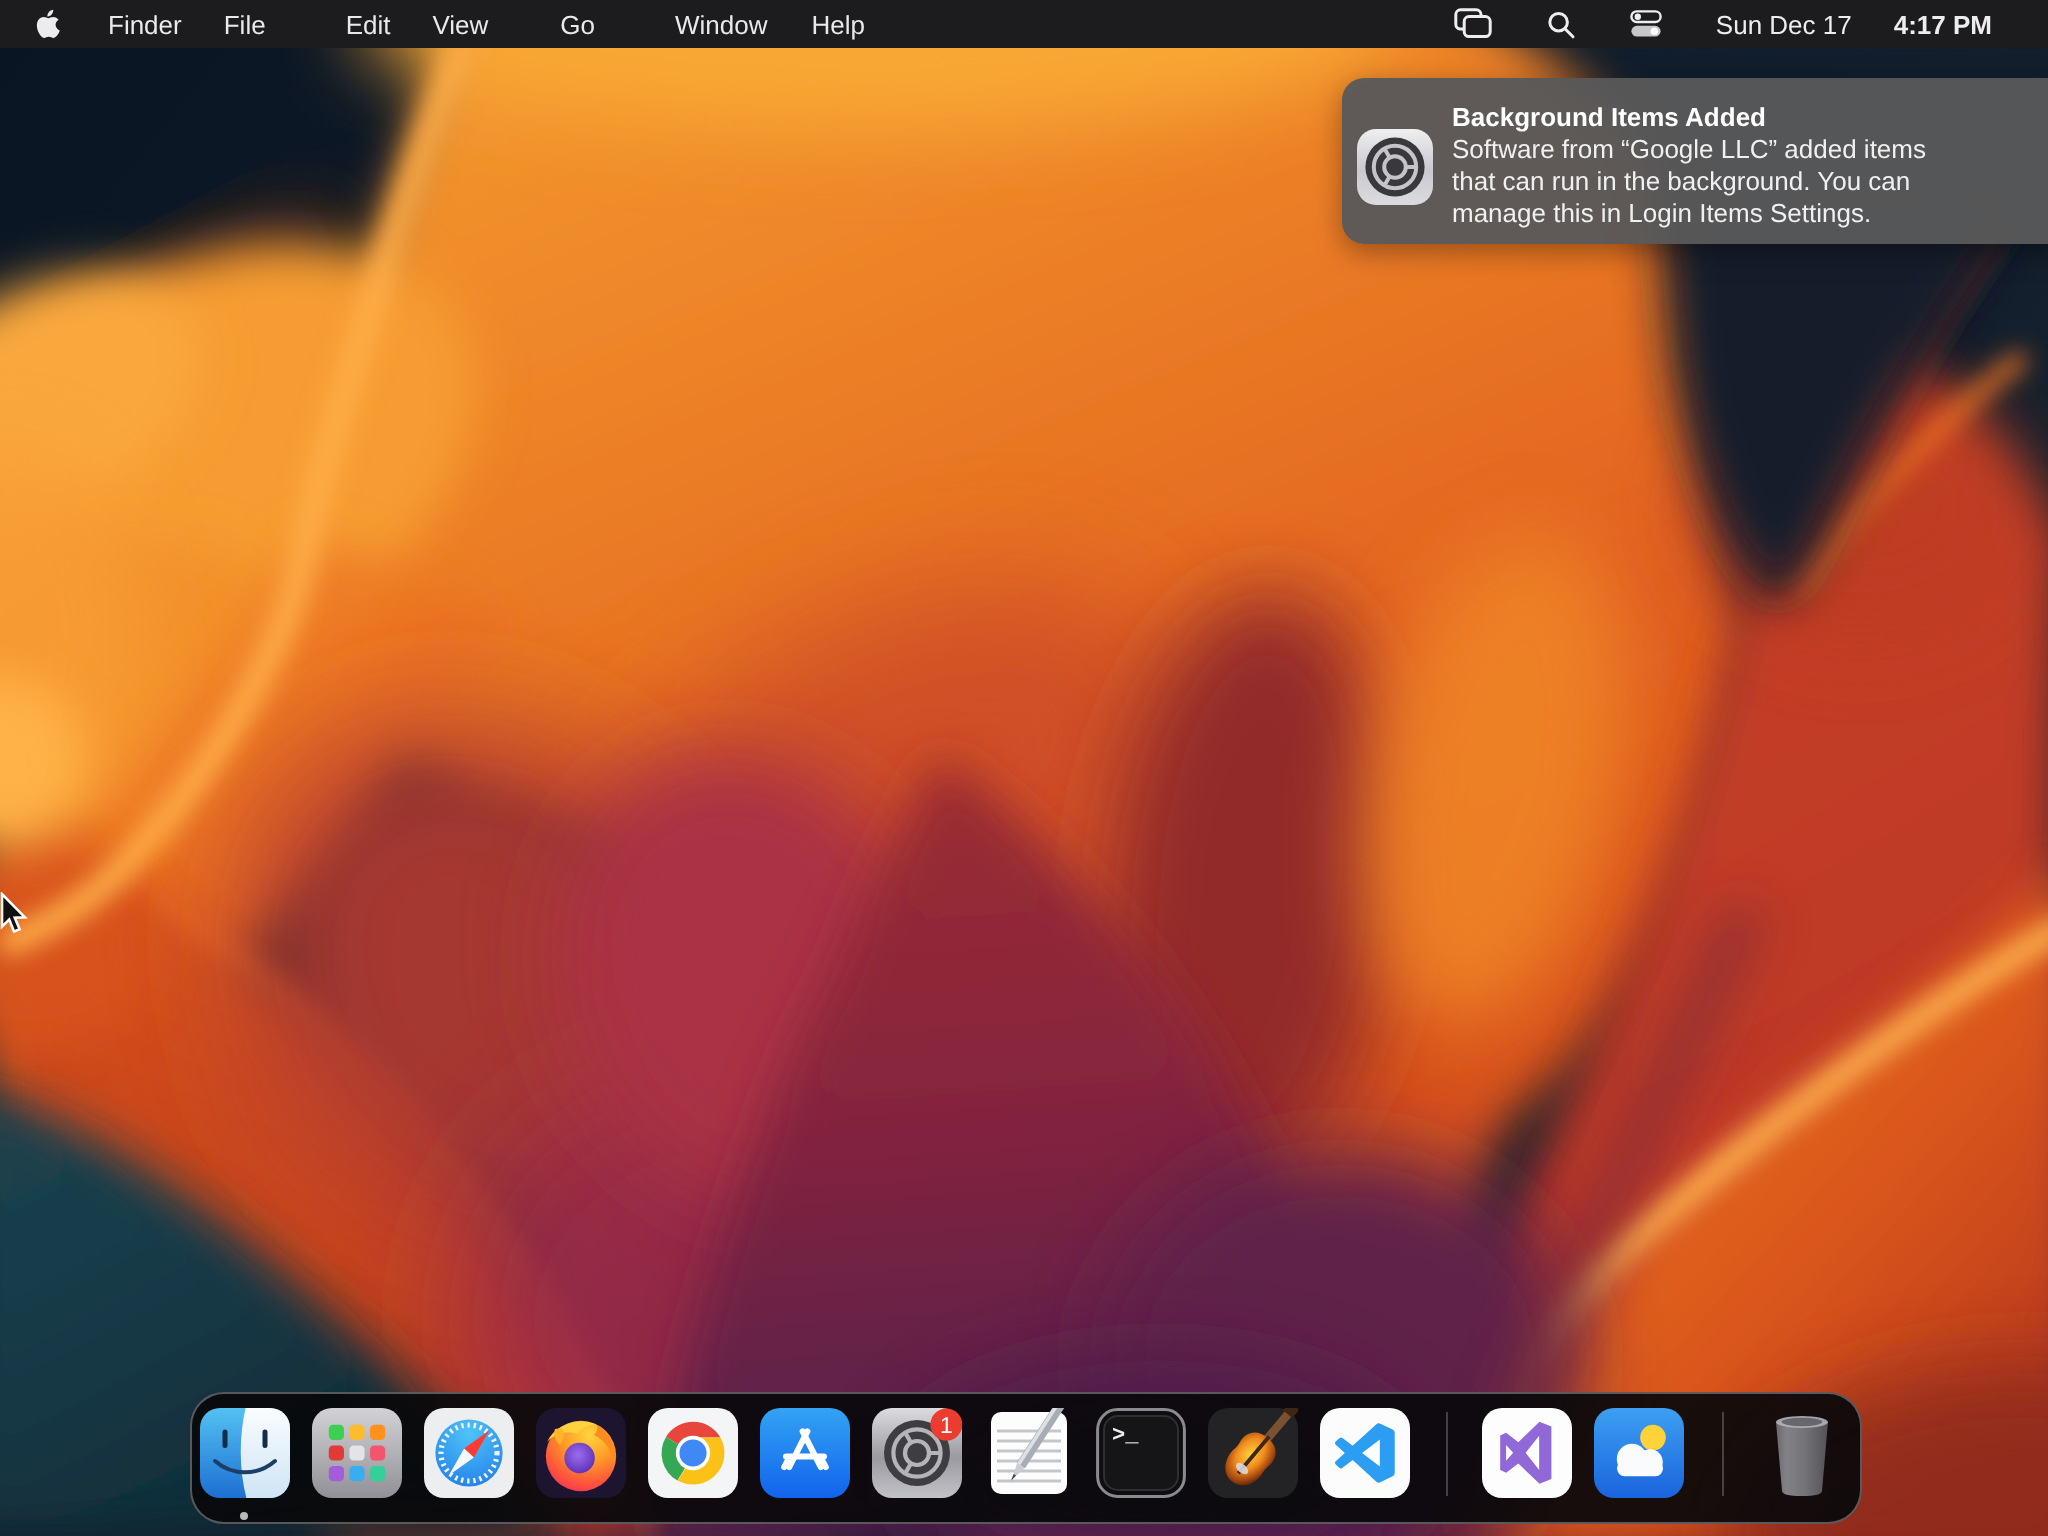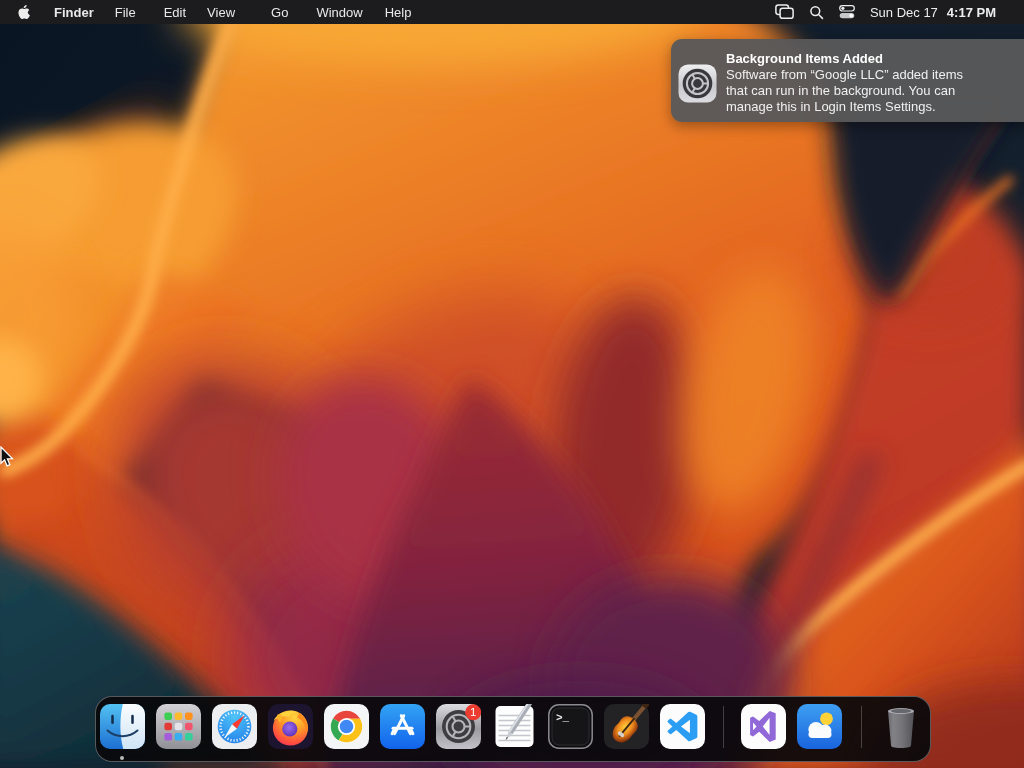--- a/index.html
+++ b/index.html
@@ -3,23 +3,23 @@
 <meta charset="utf-8">
 <style>
   html,body{margin:0;padding:0;width:1024px;height:768px;overflow:hidden;background:#0e1a28;
     font-family:"Liberation Sans",sans-serif;}
   #stage{position:relative;width:1024px;height:768px;overflow:hidden;}
   #wall{position:absolute;left:0;top:0;}
   
   #menubar{position:absolute;left:0;top:0;width:1024px;height:24px;background:#1c1c1e;
     display:flex;align-items:center;color:#e9e9ea;font-size:13px;}
   #menubar .apple{margin-left:17px;}
-  #menubar .mname{font-weight:bold;margin-left:24px;}
-  #menubar .mi{margin-left:28px;}
-  #mright{position:absolute;right:0;top:0;height:24px;display:flex;align-items:center;color:#eceded;}
+  #menubar .mname{font-weight:normal;margin-left:24px;}
+  #menubar .mi{margin-left:40px;}
+  #mright{position:absolute;right:0;top:0;height:24px;display:flex;align-items:center;color:#eceded;gap:12px;}
   
   #notif{position:absolute;left:671px;top:39px;width:337px;height:83px;border-radius:11px;
     background:rgba(88,88,90,0.96);box-shadow:0 4px 14px rgba(0,0,0,0.35);padding-left:36px;}
   #notif .ic{position:absolute;left:7px;top:25px;}
   #notif .tx{position:absolute;left:55px;top:12px;width:258px;color:#f3f3f3;}
   #notif .t1{font-weight:bold;font-size:13px;line-height:16px;color:#fff;}
   #notif .t2{font-size:13px;line-height:16.2px;color:#f0f0f0;letter-spacing:0px;}
   
   #dock{position:absolute;left:95px;top:696px;width:836px;height:66px;border-radius:17px;
     background:rgba(9,9,11,0.93);border:1px solid rgba(165,165,170,0.5);box-sizing:border-box;}

